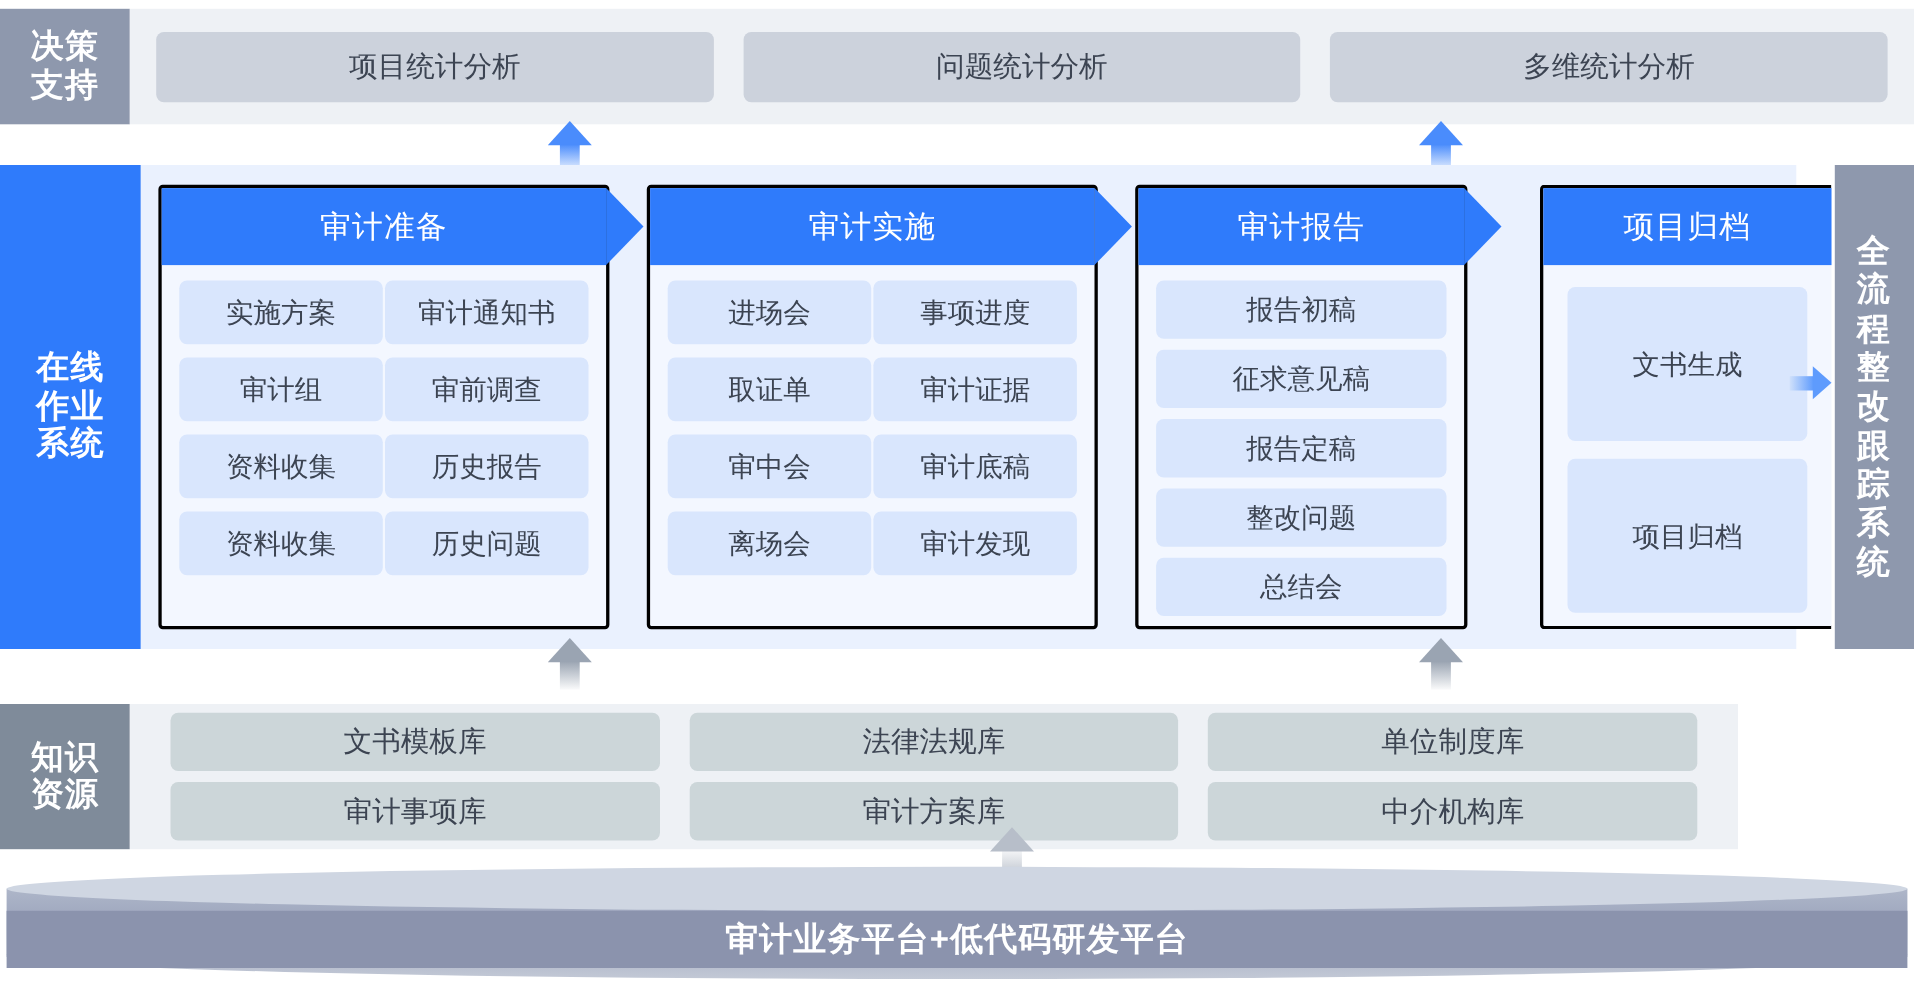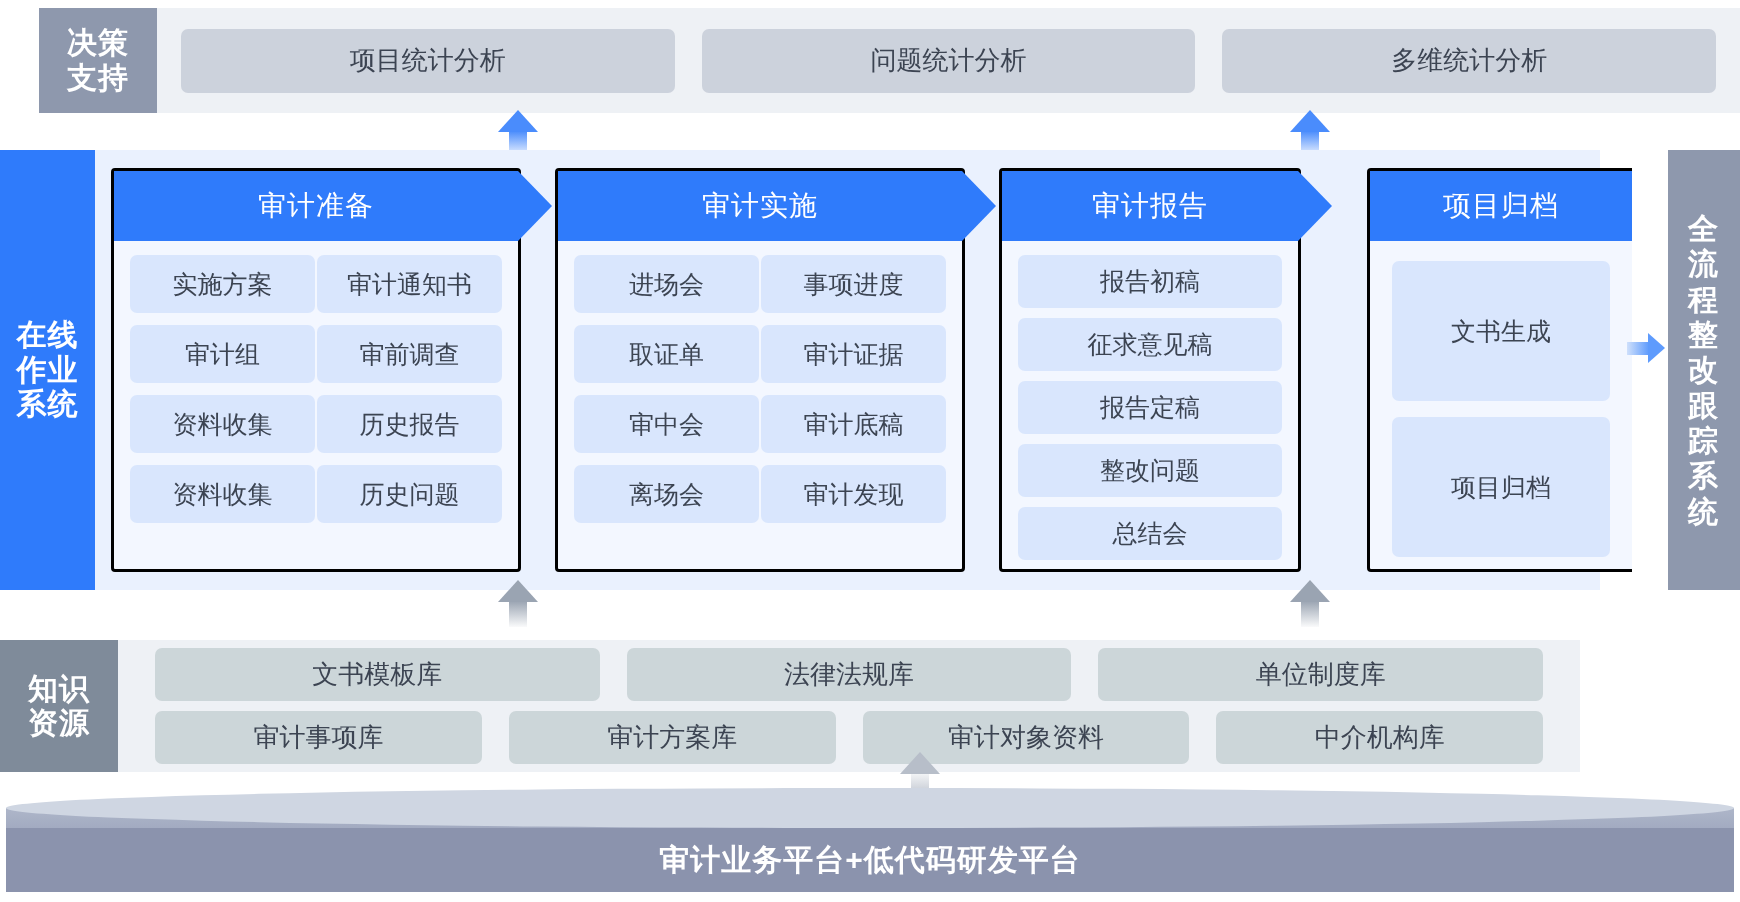--- a/index.html
+++ b/index.html
@@ -20,21 +20,20 @@
     font-weight: bold;
     line-height: 1.15;
     letter-spacing: 1px;
   }
 
   
   .decision-band {
     position: absolute; left: 0; top: 8px;
     width: 1740px; height: 105px;
     display: flex;
-    padding-left: 39px;
   }
   .decision-label {
     width: 118px; height: 105px;
     background: #8e98ad;
     font-size: 30px;
   }
   .decision-body {
     flex: 1; height: 105px;
     background: #eef1f5;
     display: flex; align-items: center;
@@ -49,21 +48,21 @@
     font-size: 26px; color: #3c4452;
   }
 
   
   .online-band {
     position: absolute; left: 0; top: 150px;
     width: 1740px; height: 440px;
     display: flex;
   }
   .online-label {
-    width: 95px; height: 440px;
+    width: 128px; height: 440px;
     background: #2f7bfb;
     font-size: 30px;
   }
   .online-body {
     width: 1505px; height: 440px;
     background: #eaf1fe;
     position: relative;
     padding: 18px 0 18px 0;
   }
   .stage-wrap {
@@ -201,21 +200,21 @@
     background: linear-gradient(to bottom, #aeb6c9 0%, #9aa3bb 55%, #b6bdcd 100%);
   }
   .platform .bottom-ellipse {
     position: absolute; left: 0; top: 58px;
     width: 1728px; height: 44px;
     background: linear-gradient(to bottom, #9aa3bb, #c3c9d6);
     border-radius: 50%;
   }
   .platform .inner-band {
     position: absolute; left: 0; top: 40px;
-    width: 1728px; height: 64px;
+    width: 1728px; height: 52px;
     background: #8b93ad;
     display: flex; align-items: center; justify-content: center;
   }
   .platform .inner-band .ptext {
     color: #ffffff; font-size: 30px; font-weight: bold; letter-spacing: 1px;
   }
 </style>
 </head>
 <body>
 
@@ -339,21 +338,20 @@
     </div>
     <div class="knowledge-body">
       <div class="knowledge-row">
         <div class="knowledge-card">文书模板库</div>
         <div class="knowledge-card">法律法规库</div>
         <div class="knowledge-card">单位制度库</div>
       </div>
       <div class="knowledge-row">
         <div class="knowledge-card">审计事项库</div>
         <div class="knowledge-card">审计方案库</div>
-        <div class="knowledge-card">审计对象资料</div>
         <div class="knowledge-card">中介机构库</div>
       </div>
     </div>
   </div>
 
   <div class="up-arrow grey-rev" style="left:900px; top:752px;">
     <div class="head"></div>
     <div class="shaft"></div>
   </div>
 

